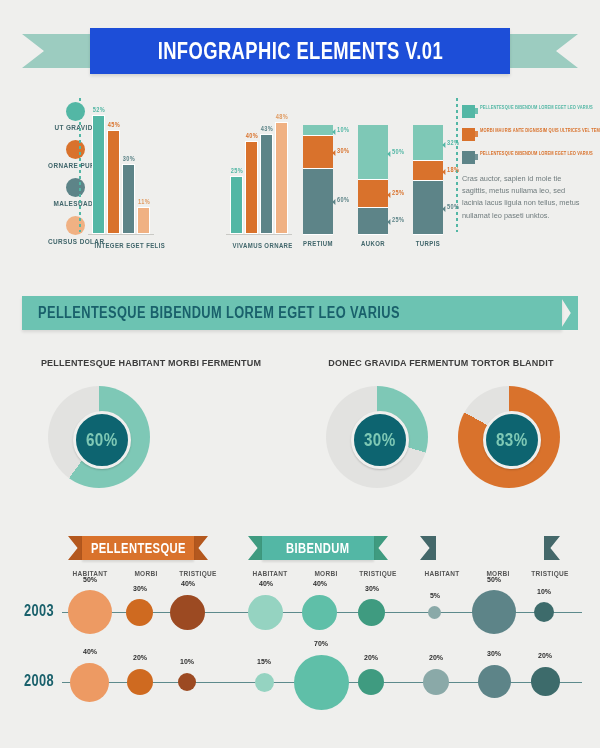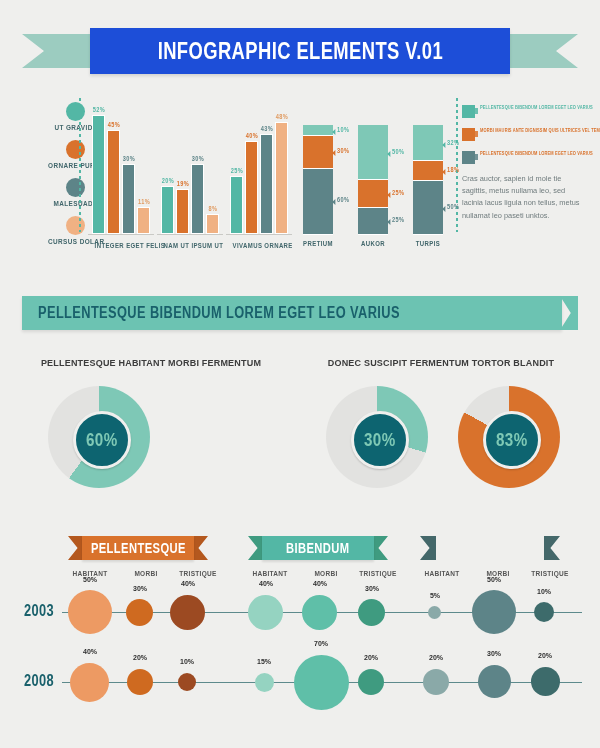--- a/index.html
+++ b/index.html
@@ -165,32 +165,20 @@
         <div class="bval cond-c" style="left:-2px;bottom:137px;color:#53b7a5">52%</div>
         <div class="bar" style="left:19px;height:104px;background:#d9722c"></div>
         <div class="bval cond-c" style="left:13px;bottom:122px;color:#d9722c">45%</div>
         <div class="bar" style="left:34px;height:70px;background:#5d8488"></div>
         <div class="bval cond-c" style="left:28px;bottom:88px;color:#5d8488">30%</div>
         <div class="bar" style="left:49px;height:27px;background:#f0b183"></div>
         <div class="bval cond-c" style="left:43px;bottom:45px;color:#e09a60">11%</div>
         <div class="glabel cond-c">INTEGER EGET FELIS</div>
       </div>
 
-      <div class="bgroup" style="left:69px;width:66px">
-        <div class="baseline"></div>
-        <div class="bar" style="left:4px;height:48px;background:#53b7a5"></div>
-        <div class="bval cond-c" style="left:-2px;bottom:66px;color:#53b7a5">20%</div>
-        <div class="bar" style="left:19px;height:45px;background:#d9722c"></div>
-        <div class="bval cond-c" style="left:13px;bottom:63px;color:#d9722c">19%</div>
-        <div class="bar" style="left:34px;height:70px;background:#5d8488"></div>
-        <div class="bval cond-c" style="left:28px;bottom:88px;color:#5d8488">30%</div>
-        <div class="bar" style="left:49px;height:20px;background:#f0b183"></div>
-        <div class="bval cond-c" style="left:43px;bottom:38px;color:#e09a60">8%</div>
-        <div class="glabel cond-c">NAM UT IPSUM UT</div>
-      </div>
 
       <div class="bgroup" style="left:138px;width:66px">
         <div class="baseline"></div>
         <div class="bar" style="left:4px;height:58px;background:#53b7a5"></div>
         <div class="bval cond-c" style="left:-2px;bottom:76px;color:#53b7a5">25%</div>
         <div class="bar" style="left:19px;height:93px;background:#d9722c"></div>
         <div class="bval cond-c" style="left:13px;bottom:111px;color:#d9722c">40%</div>
         <div class="bar" style="left:34px;height:100px;background:#5d8488"></div>
         <div class="bval cond-c" style="left:28px;bottom:118px;color:#5d8488">43%</div>
         <div class="bar" style="left:49px;height:112px;background:#f0b183"></div>
@@ -260,21 +248,21 @@
 
   <div class="ribbon-2">
     <div class="rb2-main">
       <div class="t cond">PELLENTESQUE BIBENDUM LOREM EGET LEO VARIUS</div>
     </div>
     <div class="rb2-notch"></div>
   </div>
 
   <div class="donuts">
     <div class="dgroup-title" style="left:36px;top:0;width:230px">PELLENTESQUE HABITANT MORBI FERMENTUM</div>
-    <div class="dgroup-title" style="left:316px;top:0;width:250px">DONEC SUSCIPIT FERMENTUM TORTOR BLANDIT</div>
+    <div class="dgroup-title" style="left:316px;top:0;width:250px">DONEC GRAVIDA FERMENTUM TORTOR BLANDIT</div>
 
     <div class="donut" style="left:48px;top:28px;background:conic-gradient(#7ec8b6 0 60%, #e2e2e0 60% 100%)">
       <div class="hole">
         <span class="cond-c">60%</span>
       </div>
     </div>
 
 
     <div class="donut" style="left:326px;top:28px;background:conic-gradient(#7ec8b6 0 30%, #e2e2e0 30% 100%)">
       <div class="hole">

